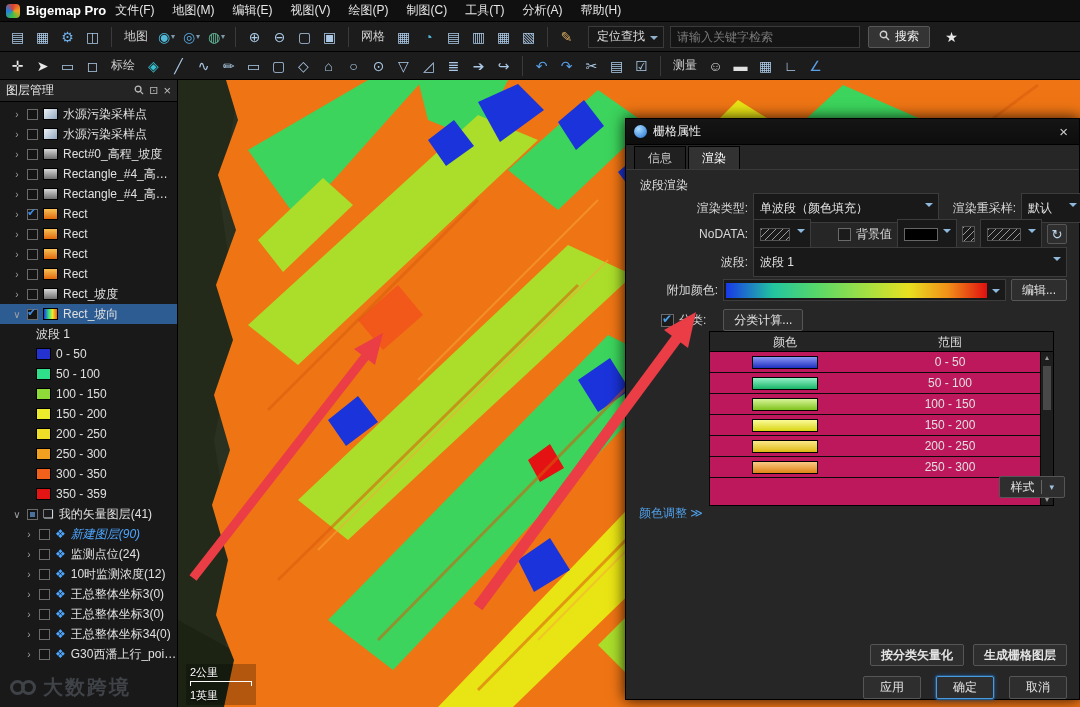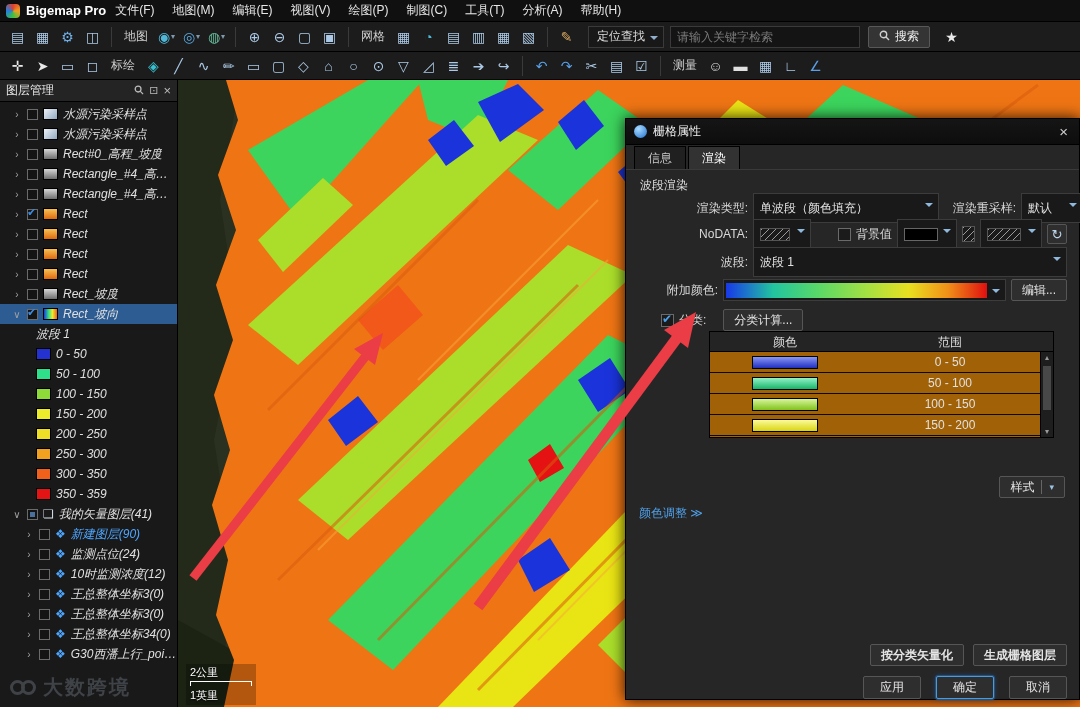--- a/index.html
+++ b/index.html
@@ -42,21 +42,21 @@
   .tree-row.child, .tree-row.legend { padding-left:36px; }
   .tree-row.sub { padding-left:24px; }
   .arr { width:10px; flex:none; text-align:center; font-size:10px; color:#a0a0a0; }
   .arr:empty { display:none; }
   .cb { width:11px; height:11px; flex:none; border:1px solid #6a6a6a; background:#141414; position:relative; }
   .cb.on::after { content:"✔"; position:absolute; left:-1px; top:-4px; color:#3d8ae0; font-size:11px; }
   .cb.part::after { content:""; position:absolute; inset:2px; background:#49719c; }
   .chip { display:none; width:15px; height:12px; flex:none; border:1px solid #000; }
   .gly { flex:none; font-size:12px; }
   .gly:empty { display:none; }
-  .lbl { overflow:hidden; text-overflow:ellipsis;font-style:italic; }
+  .lbl { overflow:hidden; text-overflow:ellipsis; }
 
   
   .map { flex:1; position:relative; overflow:hidden; background:#252a1b; }
   .scalebar { position:absolute; left:8px; top:584px; z-index:30; font-size:11px; color:#fff; text-shadow:0 1px 2px #000; background:rgba(0,0,0,.25); padding:1px 4px 2px; }
   .sb-line { width:62px; height:5px; border-left:1px solid #fff; border-right:1px solid #fff; border-top:1px solid #fff; margin:1px 0 2px; }
 
   
   .dialog { position:absolute; left:625px; top:118px; width:455px; height:582px; background:#262626; border:1px solid #000; box-shadow:0 0 14px rgba(0,0,0,.85); z-index:40; font-size:12px; }
   .dlg-title { height:26px; background:linear-gradient(#151515,#0d0d0d); border-bottom:1px solid #000; display:flex; align-items:center; gap:6px; padding:0 8px; color:#eee; }
   .dlg-icon { width:13px; height:13px; border-radius:50%; background:radial-gradient(circle at 35% 30%,#a8dcff,#1f6fd0); flex:none; }
@@ -75,21 +75,21 @@
   .hatch { background-color:#1a1a1a; background-image:repeating-linear-gradient(135deg,#9a9a9a 0 1px,transparent 1px 5px); }
   .hpatch { width:34px; height:13px; border:1px solid #555; }
   .blackpatch { width:36px; height:13px; border:1px solid #666; background:#000; }
   .dcb { width:13px; height:13px; border:1px solid #6a6a6a; background:#1b1b1b; flex:none; position:relative; }
   .dcb.on::after { content:"✔"; position:absolute; left:0; top:-3px; color:#4da0e8; font-size:12px; }
   .dbtn { height:22px; background:#2e2e2e; border:1px solid #565656; border-radius:2px; color:#e4e4e4; display:inline-flex; align-items:center; justify-content:center; padding:0 10px; cursor:default; flex:none; }
   .icobtn { width:20px; height:20px; padding:0; font-size:13px; color:#bcd4ea; }
   .ramp-combo { height:22px; border:1px solid #3c3c3c; background:#191919; display:flex; align-items:center; padding:2px 18px 2px 2px; position:relative; flex:1; }
   .ramp-combo::after { content:""; position:absolute; right:5px; top:9px; border:4px solid transparent; border-top-color:#8fb8dd; }
   .ramp { flex:1; height:15px; background:linear-gradient(90deg,#1838e8,#22c4a0 18%,#58d868 35%,#a8e040 55%,#e8e020 70%,#f09018 85%,#e01010); }
-  .rtable { position:absolute; left:83px; top:212px; width:345px; height:107px; background:#a16207; border:1px solid #000; overflow:hidden; }
+  .rtable { position:absolute; left:83px; top:212px; width:345px; height:175px; background:#be185d; border:1px solid #000; overflow:hidden; }
   .rt-head { display:flex; height:20px; background:#242424; border-bottom:1px solid #000; color:#ddd; }
   .rt-h1 { width:150px; text-align:center; line-height:20px; }
   .rt-h2 { flex:1; text-align:center; line-height:20px; padding-right:13px; }
   .rt-row { display:flex; align-items:center; height:21px; border-bottom:1px solid #0a0a0a; }
   .rt-c1 { width:150px; display:flex; justify-content:center; }
   .rt-chip { width:66px; height:13px; border:1px solid #000; }
   .rt-c2 { flex:1; text-align:center; padding-right:13px; color:#e0e0e0; }
   .rt-scroll { position:absolute; top:20px; right:0; bottom:0; width:13px; background:#1e1e1e; border-left:1px solid #000; }
   .rt-scroll .th { position:absolute; left:2px; right:2px; top:14px; height:44px; background:#484848; }
   .rt-scroll .su,.rt-scroll .sd { position:absolute; left:0; right:0; text-align:center; font-size:8px; color:#9a9a9a; }

